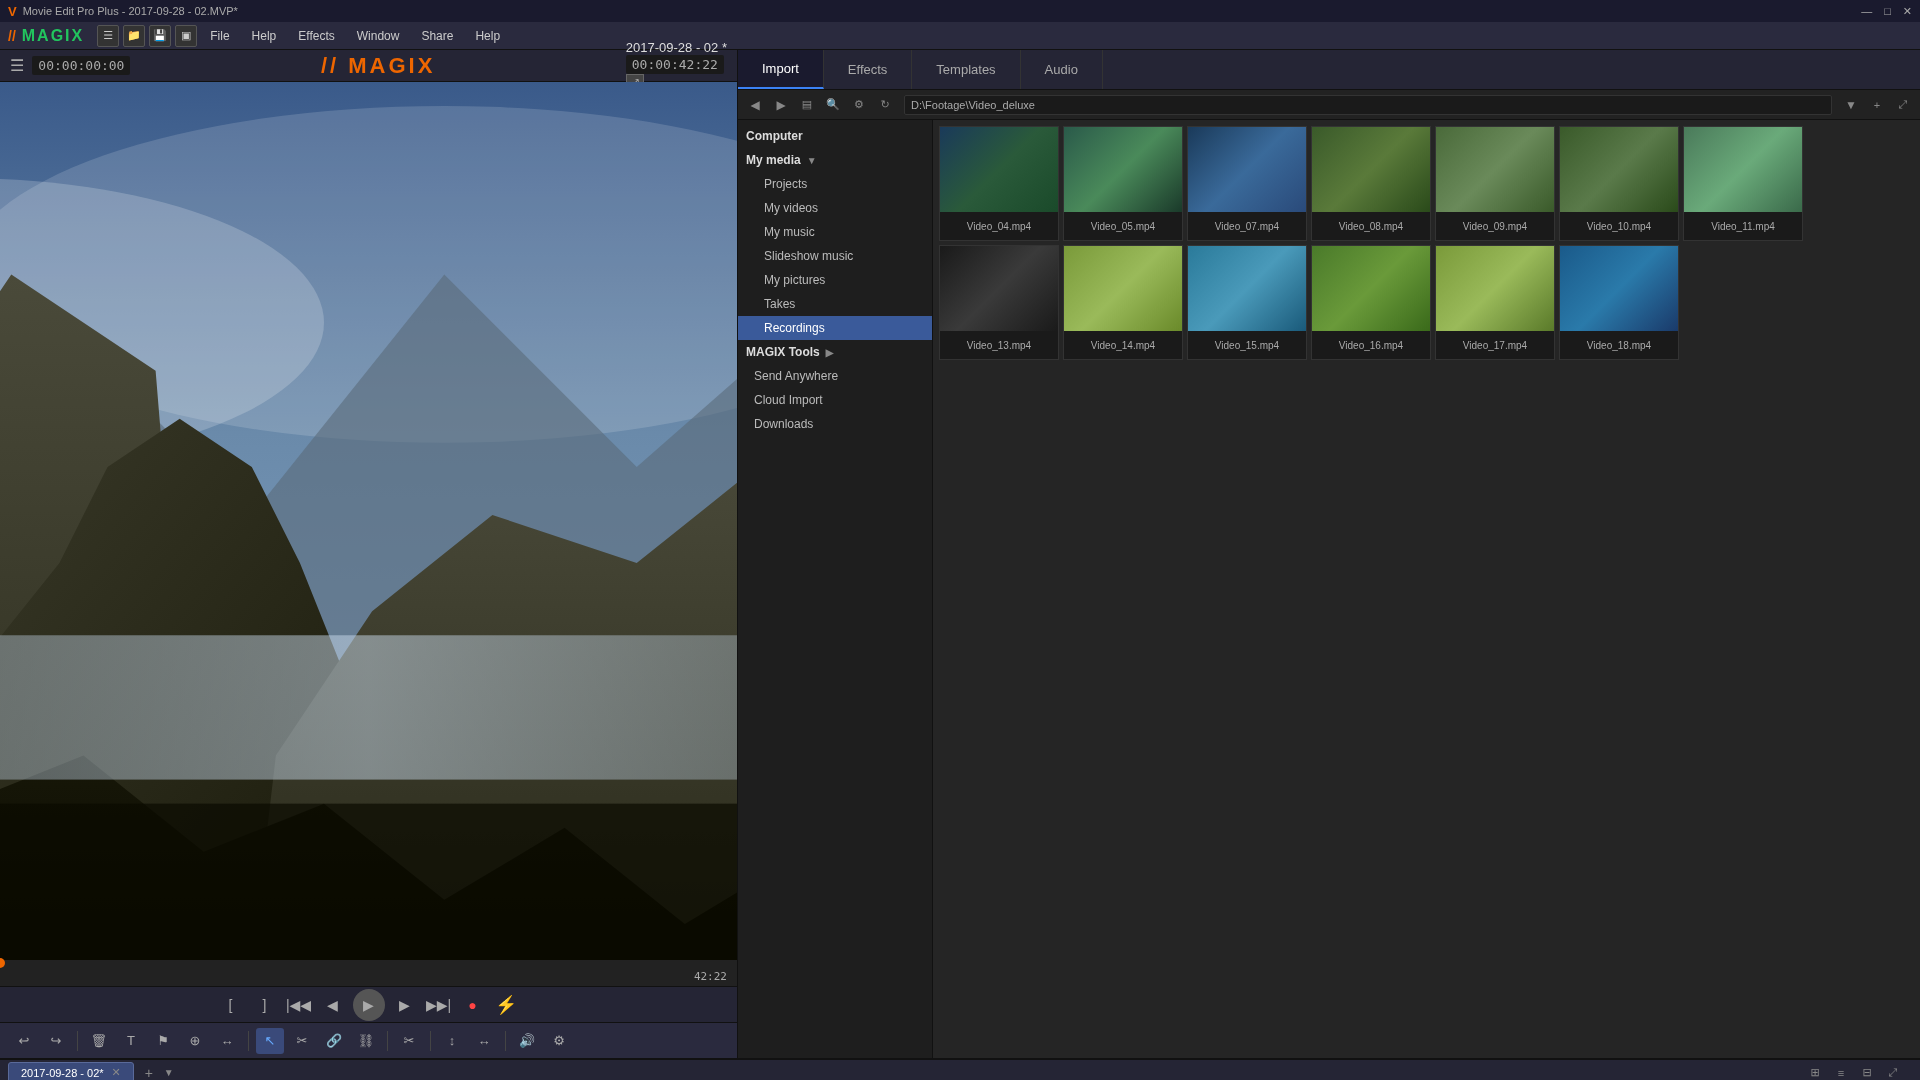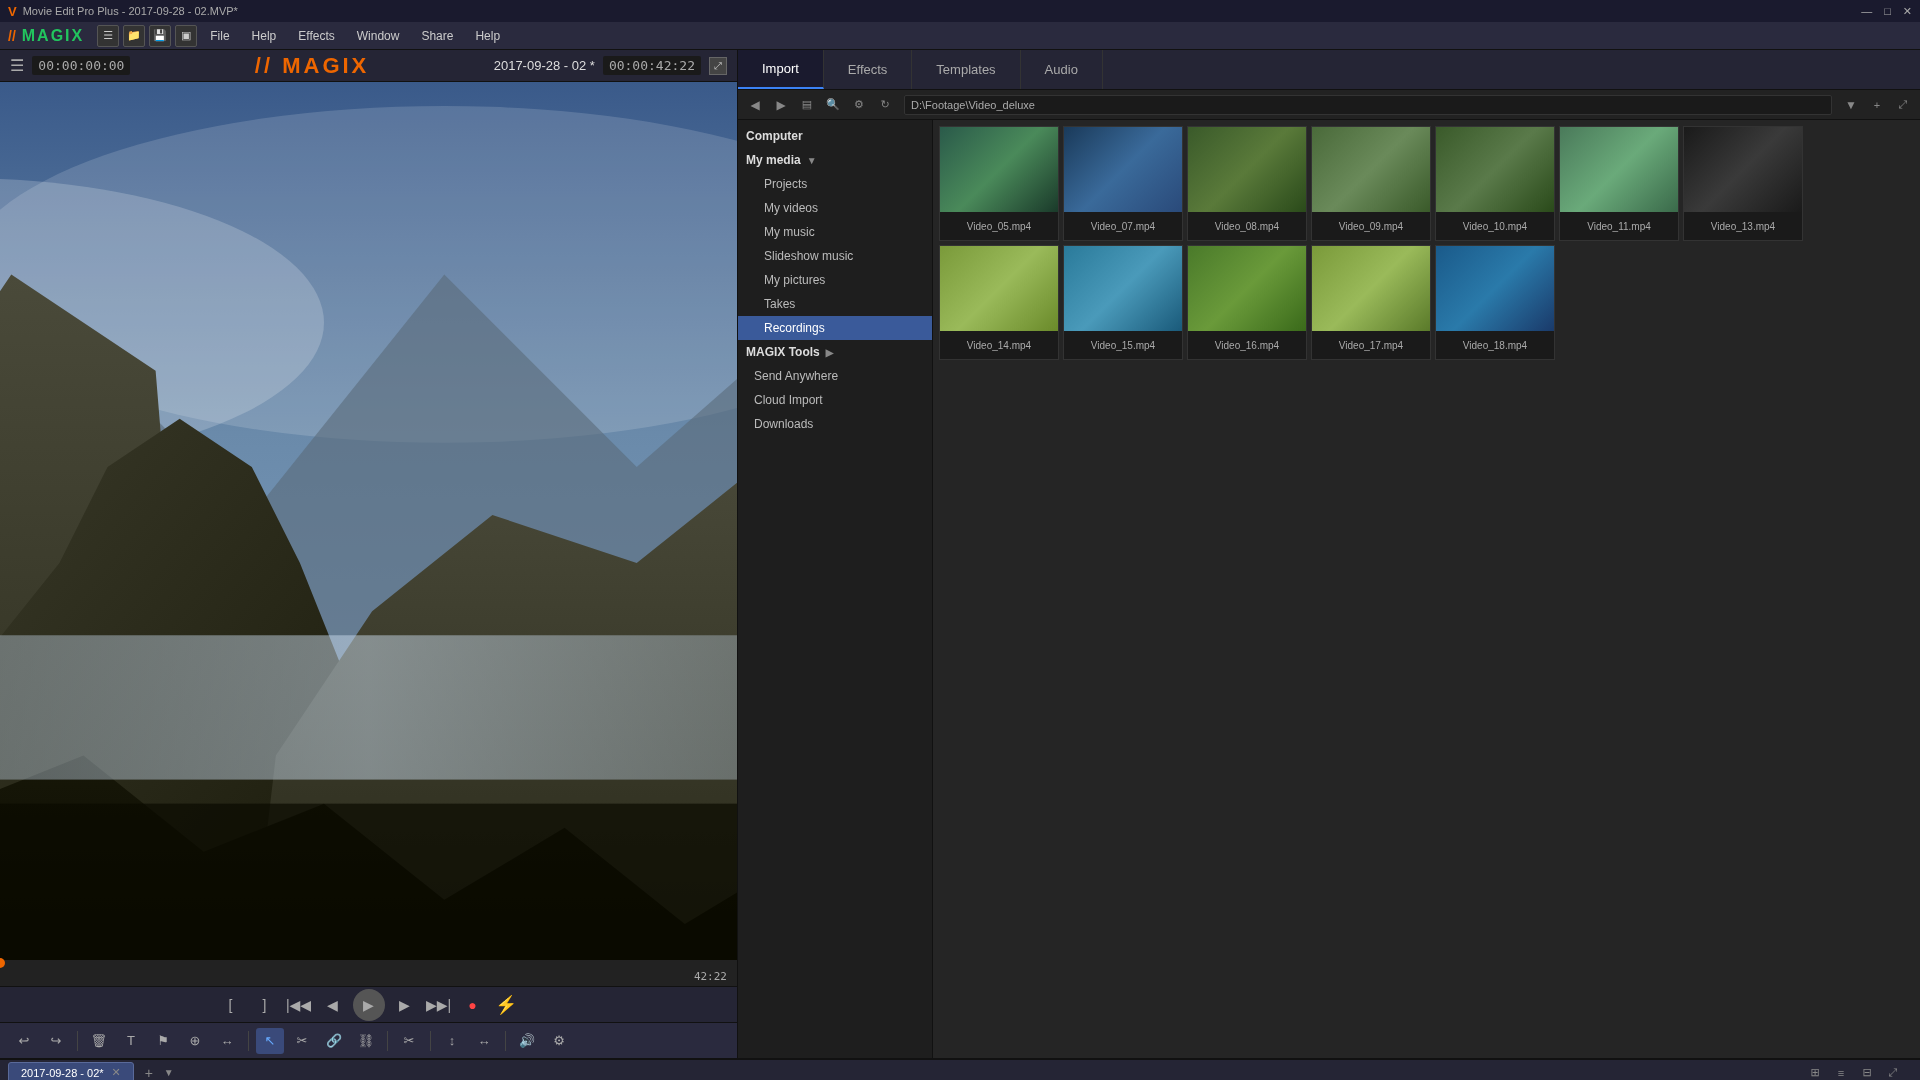--- a/index.html
+++ b/index.html
@@ -145,21 +145,21 @@
 <div id="main-layout">
 
   <div id="preview-area">
 
     <div id="preview-topbar">
       <div id="preview-topbar-left">
         <span id="hamburger">☰</span>
         <span id="timecode-left">00:00:00:00</span>
       </div>
       <div id="magix-logo">// MAGIX</div>
-      <div style="display:flex;align-items:center;gap:8px;">
+      <div style="display:flex;align-items:flex-start;gap:0;flex-direction:column;">
         <span style="font-size:13px;color:#ddd;">2017-09-28 - 02 *</span>
         <span style="font-family:monospace;font-size:13px;color:#aaa;background:#1a1a1a;padding:2px 6px;border-radius:2px;">00:00:42:22</span>
         <div id="fullscreen-btn">⤢</div>
       </div>
     </div>
 
     <div id="video-preview">
       <svg class="preview-svg" viewBox="0 0 737 365" preserveAspectRatio="xMidYMid slice">
 
         <defs>
@@ -317,20 +317,33 @@
         </div>
         <div class="tree-item">
           <span>Cloud Import</span>
         </div>
         <div class="tree-item">
           <span>Downloads</span>
         </div>
       </div>
 
       <div id="media-grid">
+      <div class="media-item">
+      <div class="media-thumb thumb-04">
+        <svg width="100%" height="100%" viewBox="0 0 120 85" preserveAspectRatio="xMidYMid slice">
+          <defs>
+            <linearGradient id="tgv04" x1="0" y1="0" x2="1" y2="1">
+              <stop offset="0%" stop-color="#3a5a2a"></stop>
+              <stop offset="100%" stop-color="#1a3a1a"></stop>
+            </linearGradient>
+          </defs>
+        </svg>
+      </div>
+      <div class="media-label">Video_04.mp4</div>
+    </div>
           <div class="media-item">
       <div class="media-thumb thumb-05">
         <svg width="100%" height="100%" viewBox="0 0 120 85" preserveAspectRatio="xMidYMid slice">
           <defs>
             <linearGradient id="tgv05" x1="0" y1="0" x2="1" y2="1">
               <stop offset="0%" stop-color="#3a5a2a"></stop>
               <stop offset="100%" stop-color="#1a3a1a"></stop>
             </linearGradient>
           </defs>
         </svg>

